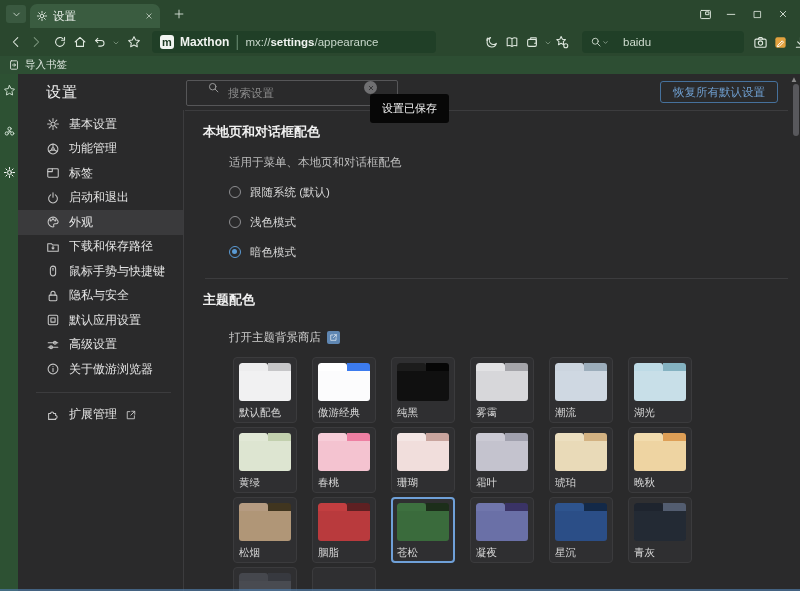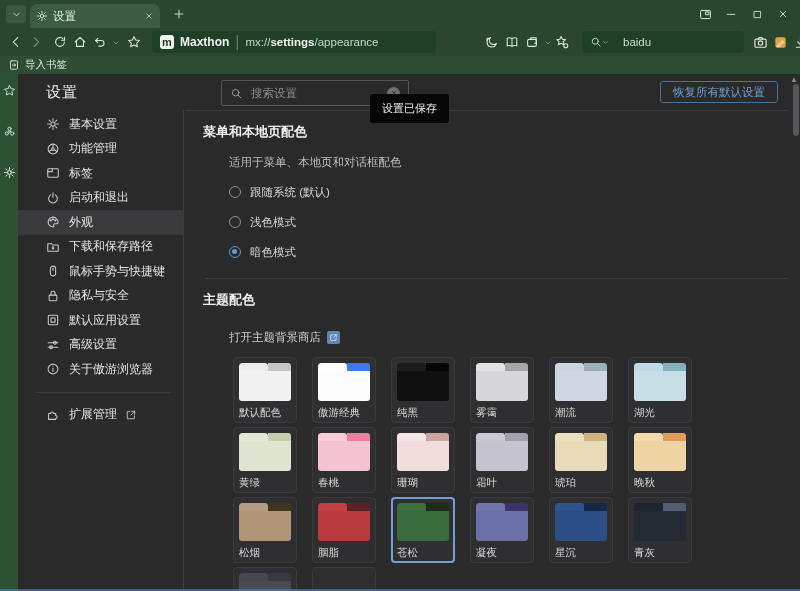--- a/index.html
+++ b/index.html
@@ -46,21 +46,21 @@
   
   .rail{position:absolute;left:0;top:74px;width:18px;height:517px;background:#2d5133;display:flex;flex-direction:column;align-items:center;}
   .rail .ri{margin-top:12px;color:#cfe0d2;display:flex;}
   .rail .ri.first{margin-top:10px;}
   .rail .ri.active{color:#ffffff;}
 
   
   .page{position:absolute;left:18px;top:74px;width:782px;height:517px;background:#2a2a2b;}
   .pg-title{position:absolute;left:28px;top:9px;font-size:15px;color:#f0f0f0;letter-spacing:1px;}
   .setsearch{position:absolute;left:168px;top:6px;width:170px;height:24px;border:1px solid #565658;border-radius:2px;
-             display:flex;align-items:center;padding:0 8px;color:#9a9a9a;background:#2a2a2b;margin-left:35px;}
+             display:flex;padding:0 20px;color:#9a9a9a;background:#2a2a2b;}
   .setsearch input{flex:1;background:transparent;border:none;outline:none;color:#d8d8d8;font-size:11.5px;margin-left:6px;min-width:0;}
   .setsearch input::placeholder{color:#8a8a8a;}
   .clearbtn{width:13px;height:13px;border-radius:50%;background:#707072;color:#2a2a2b;display:flex;align-items:center;justify-content:center;flex:none;}
   .restore{position:absolute;right:22px;top:7px;height:22px;border:1px solid #46719c;border-radius:3px;color:#6f9fd0;
            font-size:11.5px;display:flex;align-items:center;padding:0 12px;background:transparent;}
   .hline{position:absolute;left:167px;right:12px;top:36px;height:1px;background:#3c3c3e;}
   .vline{position:absolute;left:165px;top:36px;bottom:0;width:1px;background:#3c3c3e;}
   .toast{position:absolute;left:352px;top:20px;background:#070707;color:#f2f2f2;font-size:11px;
          padding:7px 12px;border-radius:3px;z-index:5;}
 
@@ -516,21 +516,21 @@
           <use href="#i-puzzle"></use>
         </svg>
         <span>扩展管理</span>
         <svg class="ic ext-icon" width="12" height="12">
           <use href="#i-external"></use>
         </svg>
       </div>
     </div>
 
   <div class="content">
-    <div class="sec-title">菜单和本地页配色</div>
+    <div class="sec-title">本地页和对话框配色</div>
     <div class="sec-sub">适用于菜单、本地页和对话框配色</div>
     <div class="radios" id="radio-list">
         <div class="radio-row">
           <span class="rdot"></span>
           <span class="rlabel">跟随系统 (默认)</span>
         </div>
         <div class="radio-row">
           <span class="rdot"></span>
           <span class="rlabel">浅色模式</span>
         </div>

